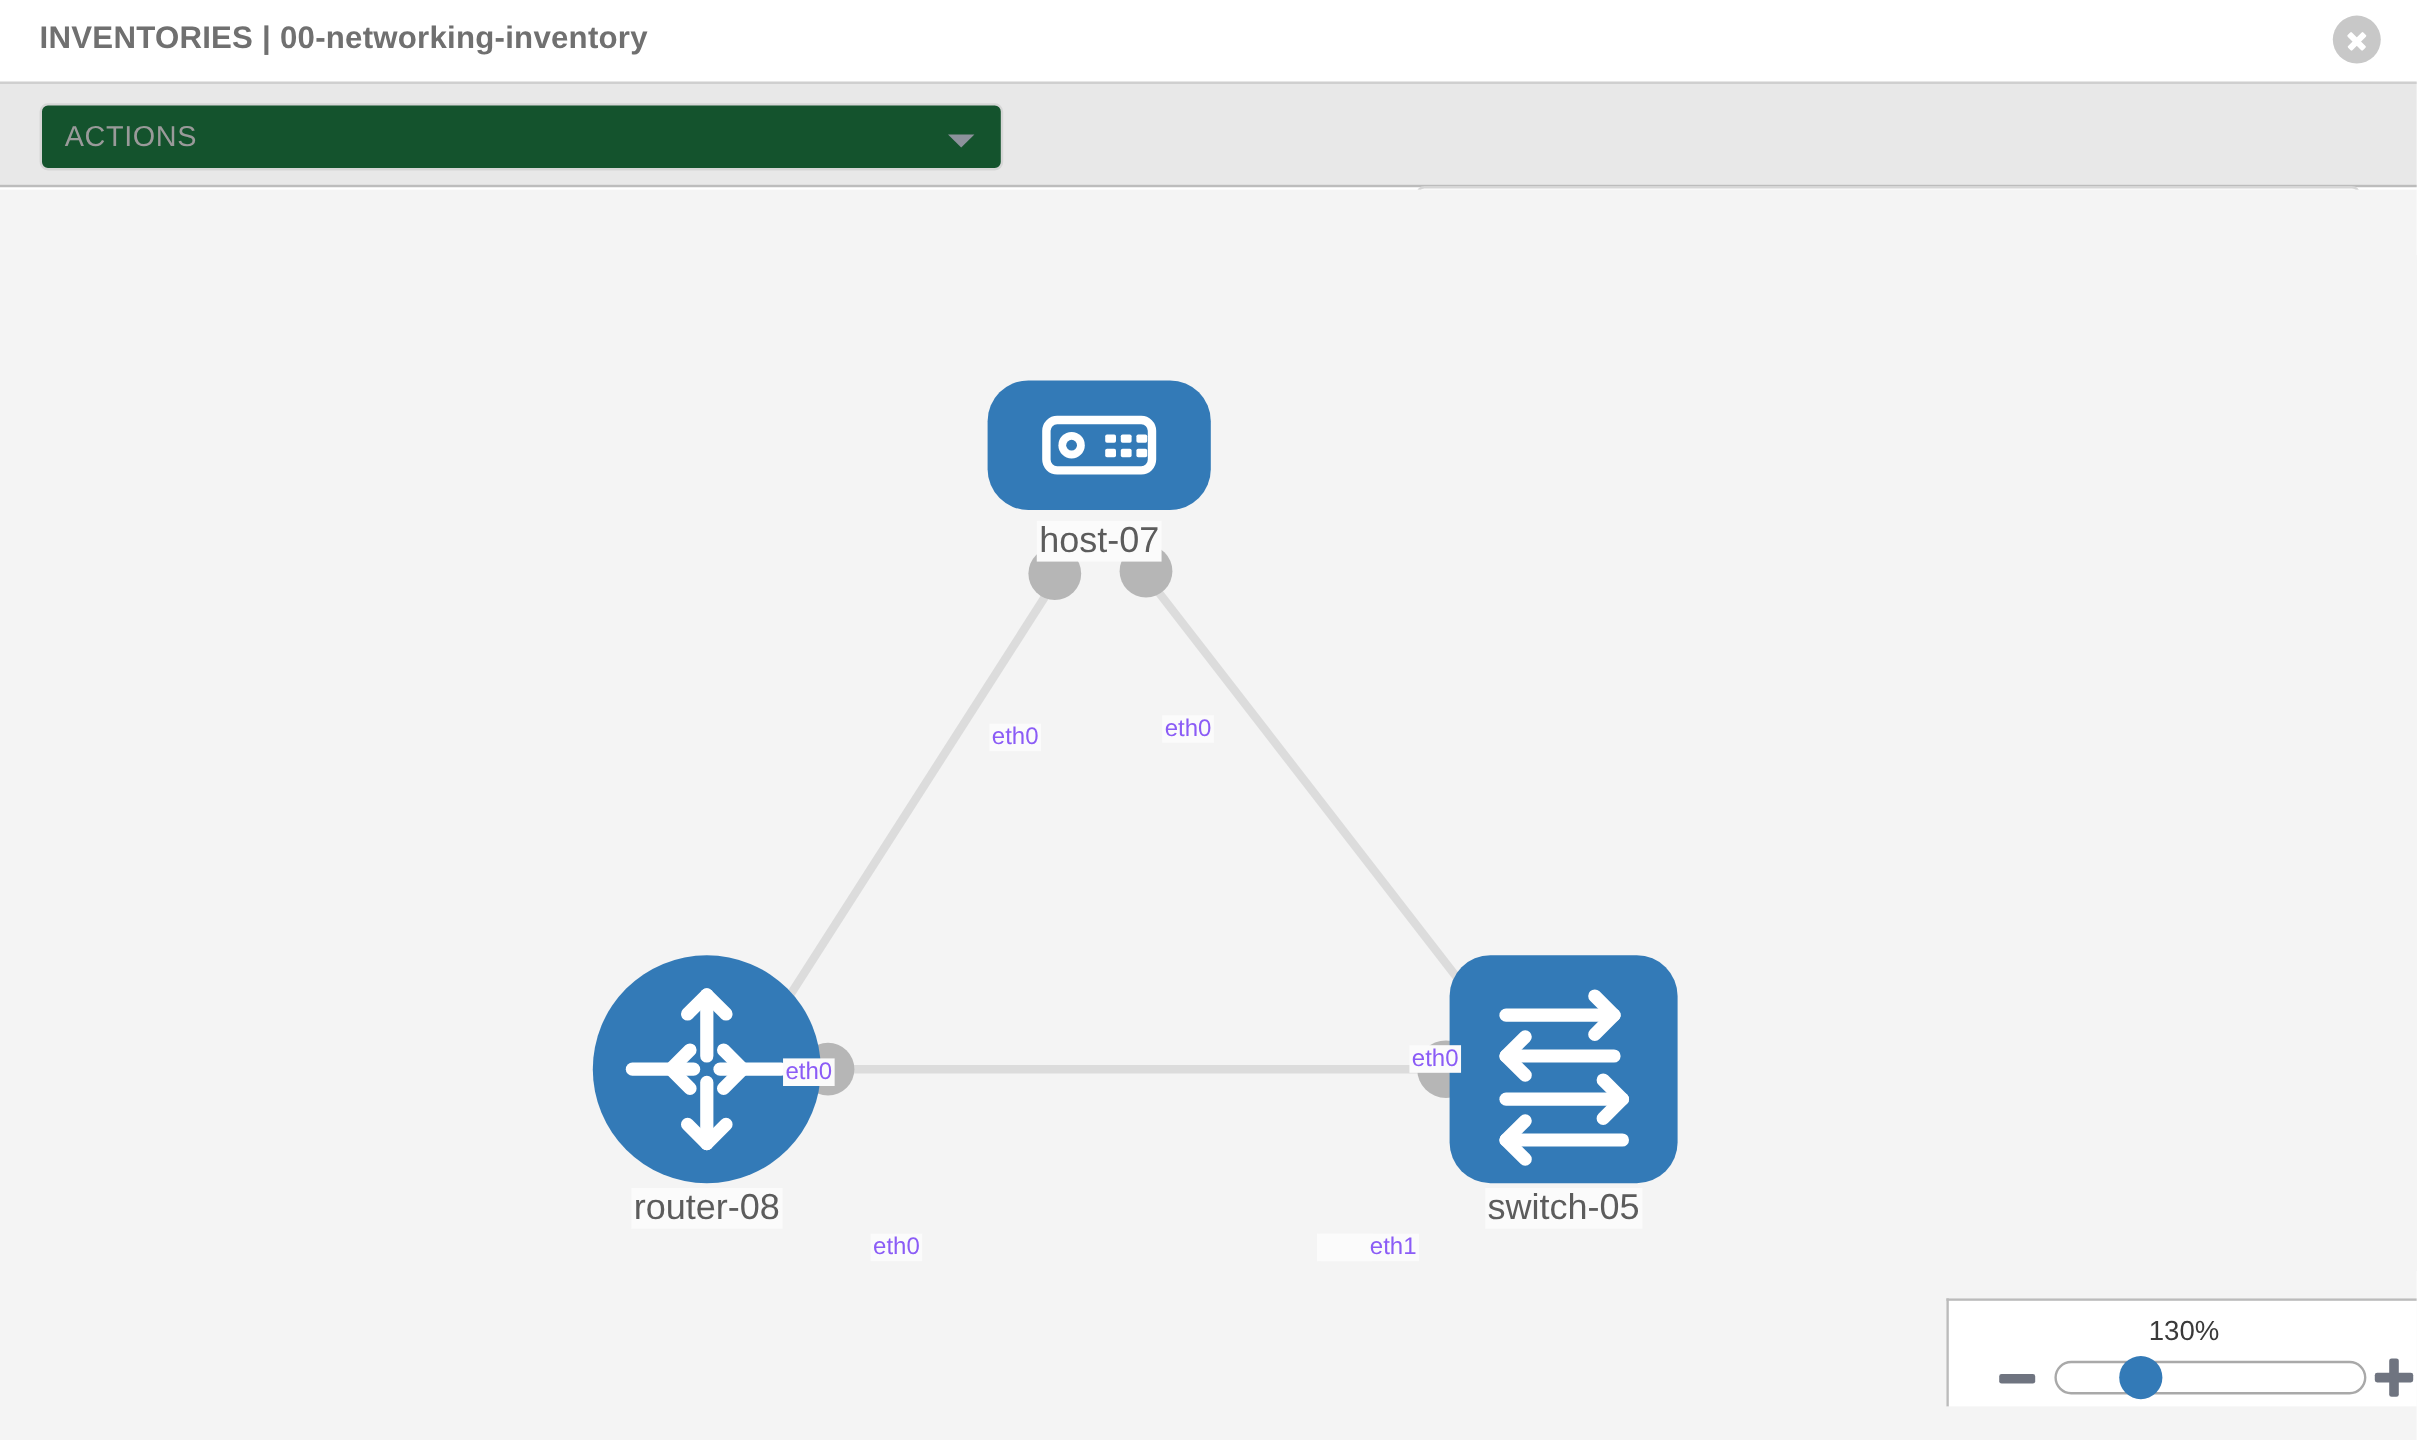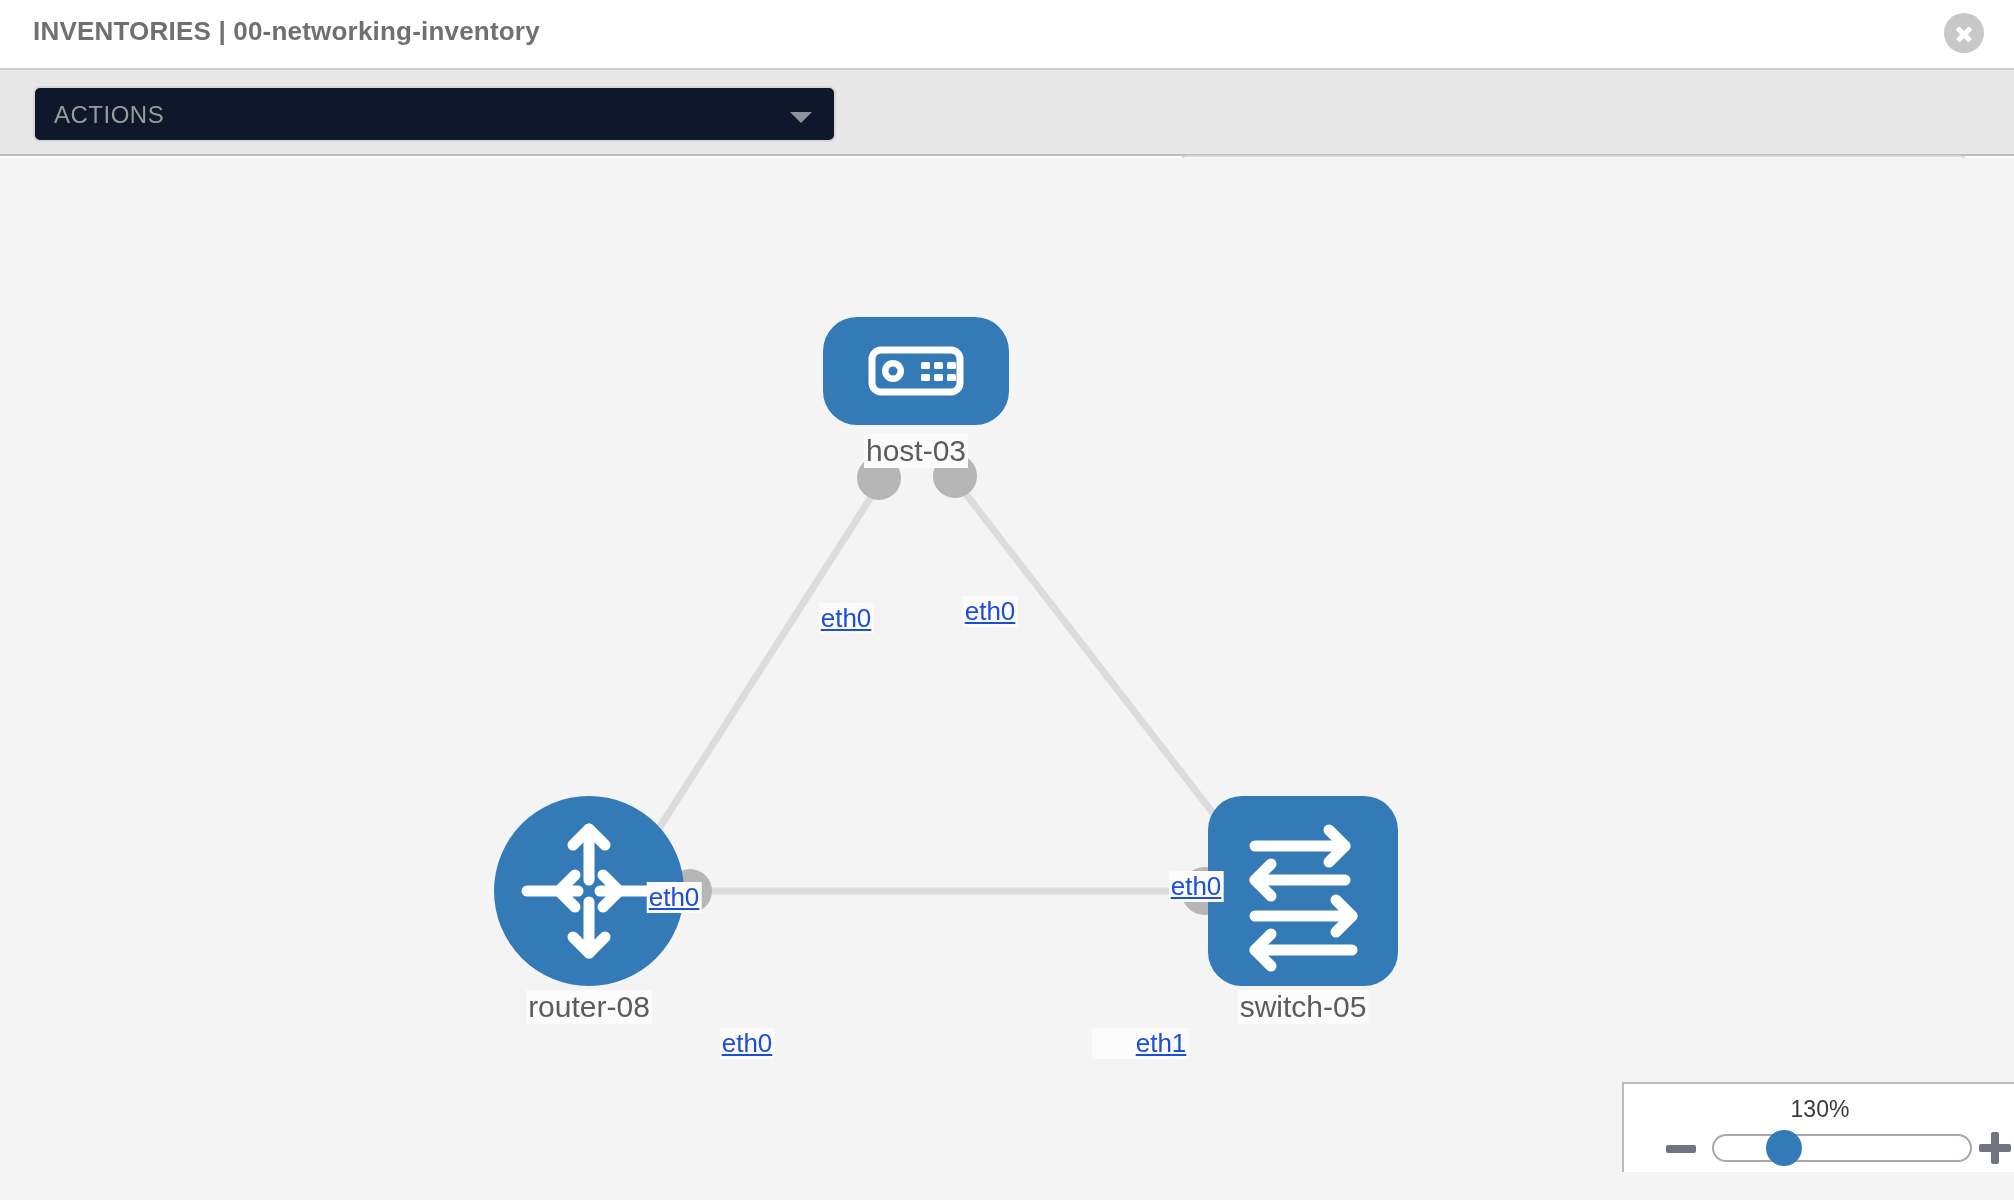--- a/index.html
+++ b/index.html
@@ -37,21 +37,21 @@
   
   .toolbar {
     position: absolute; left: 0; top: 68px; width: 2014px; height: 88px;
     background: #e8e8e8;
     border-top: 2px solid #cfcfcf;
     border-bottom: 2px solid #bcbcbc;
   }
   .actions-select {
     position: absolute; left: 33px; top: 16px;
     width: 803px; height: 56px;
-    background: #0f172a;
+    background: #14532d;
     border: 2px solid #d6d6d6; border-radius: 7px;
   }
   .actions-select .label {
     position: absolute; left: 19px; top: 13px;
     font-size: 24px; color: #9a9a9a; letter-spacing: 0.5px;
   }
   .caret {
     position: absolute; right: 22px; top: 24px;
     width: 0; height: 0;
     border-left: 11px solid transparent;
@@ -89,26 +89,25 @@
   .node-label {
     position: absolute;
     font-size: 30px; color: #5c5c5c;
     background: #fbfbfb;
     white-space: nowrap;
     padding: 0 2px;
     transform: translateX(-50%);
   }
   .if-label {
     position: absolute;
-    font-size: 26px; color: #1d4ed8;
+    font-size: 20px; color: #8b5cf6;
     background: #fbfbfb;
     white-space: nowrap;
     padding: 0 2px;
     transform: translateX(-50%);
-    text-decoration: underline;
   }
 
   
   .zoom-panel {
     position: absolute; left: 1622px; top: 1082px;
     width: 392px; height: 90px;
     background: #ffffff;
     border-top: 2px solid #bbbbbb;
     border-left: 2px solid #bbbbbb;
   }
@@ -246,21 +245,21 @@
     </svg>
 
     <span class="if-label" style="left:846px; top:445px;">eth0</span>
     <span class="if-label" style="left:990px; top:438px;">eth0</span>
     <span class="if-label" style="left:674px; top:724px;">eth0</span>
     <span class="if-label" style="left:1196px; top:713px;">eth0</span>
     <span class="if-label" style="left:747px; top:870px;">eth0</span>
     <span class="if-label" style="left:1122px; top:870px;">eth0</span>
     <span class="if-label" style="left:1140px; top:870px;padding-left:44px;">eth1</span>
 
-    <span class="node-label" style="left:916px; top:276px;">host-03</span>
+    <span class="node-label" style="left:916px; top:276px;">host-07</span>
     <span class="node-label" style="left:589px; top:832px;">router-08</span>
     <span class="node-label" style="left:1303px; top:832px;">switch-05</span>
 
   </div>
 
   <div class="zoom-panel">
     <div class="zoom-pct">130%</div>
     <div class="zoom-minus"></div>
     <div class="zoom-track"></div>
     <div class="zoom-thumb"></div>

